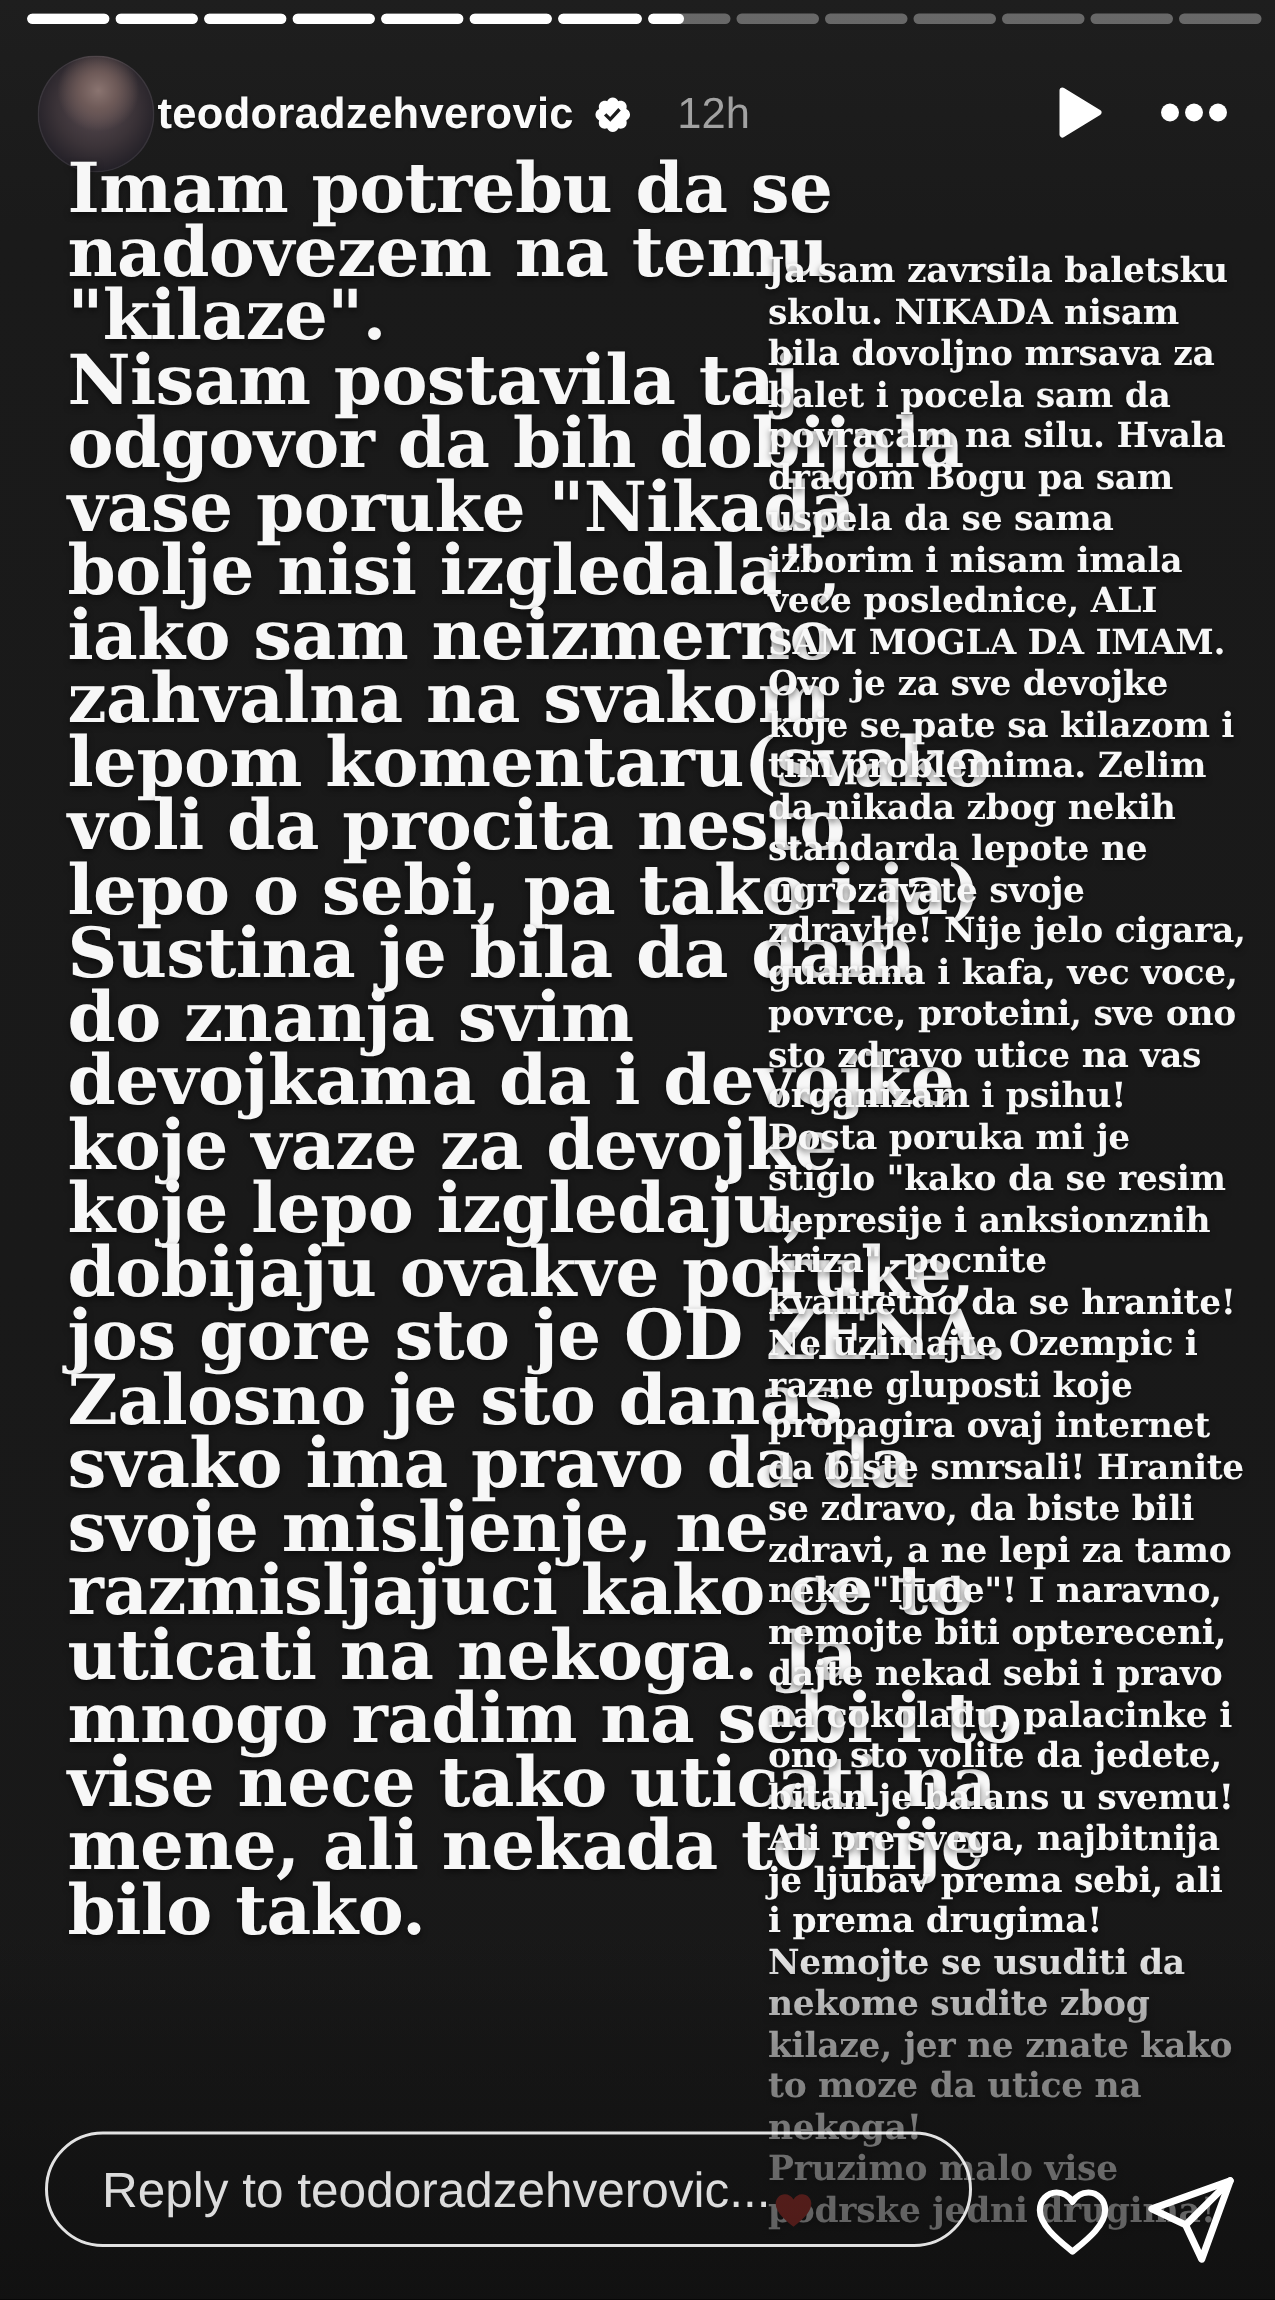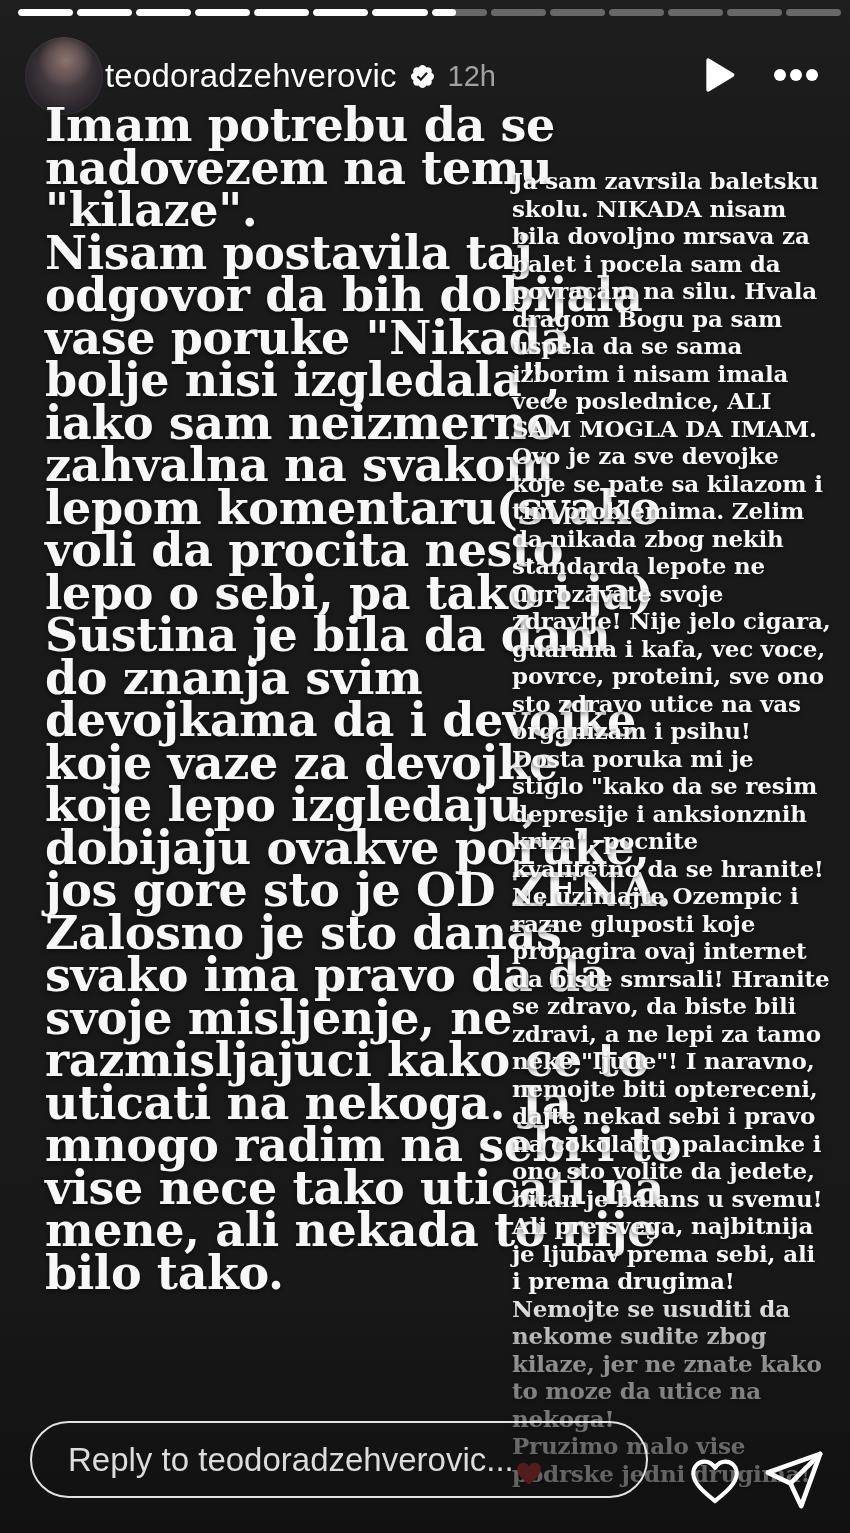--- a/index.html
+++ b/index.html
@@ -14,23 +14,23 @@
   .seg .fill{height:100%;background:#ffffff;border-radius:4px;}
   
   .avatar{
     position:absolute;left:25px;top:37px;width:78px;height:78px;border-radius:50%;
     background:
       radial-gradient(circle at 52% 30%, #8a7470 0%, #6e5a58 18%, rgba(0,0,0,0) 40%),
       radial-gradient(circle at 50% 45%, #574a50 0%, #3b3338 45%, #191820 85%);
     box-shadow:inset 0 0 0 1px rgba(255,255,255,0.08);
   }
   .header-row{position:absolute;left:105px;top:37px;height:78px;display:flex;align-items:center;gap:12px;}
-  .username{color:#fafafa;font-size:33px;font-weight:400;letter-spacing:.2px;text-shadow:0 1px 2px rgba(0,0,0,.6);}
+  .username{color:#fafafa;font-size:29px;font-weight:700;letter-spacing:.2px;text-shadow:0 1px 2px rgba(0,0,0,.6);}
   .badge{width:27px;height:27px;display:block;}
-  .timestamp{color:#a2a2a2;font-size:29px;font-weight:400;margin-left:0;}
+  .timestamp{color:#a2a2a2;font-size:29px;font-weight:400;margin-left:18px;}
   .play-btn{position:absolute;left:700px;top:55px;width:38px;height:40px;display:flex;align-items:center;justify-content:center;}
   .more-btn{position:absolute;left:770px;top:60px;width:52px;height:30px;display:flex;align-items:center;justify-content:center;gap:4px;}
   .dot{width:12px;height:12px;border-radius:50%;background:#fff;}
   
   .story-text{
     position:absolute;white-space:pre-line;
     font-family:"DejaVu Serif","Liberation Serif",serif;font-weight:700;
     color:#f7f7f7;text-shadow:0 2px 4px rgba(0,0,0,.55);
   }
   .left-col{left:45px;top:104px;font-size:46px;line-height:42.5px;letter-spacing:-0.4px;}

